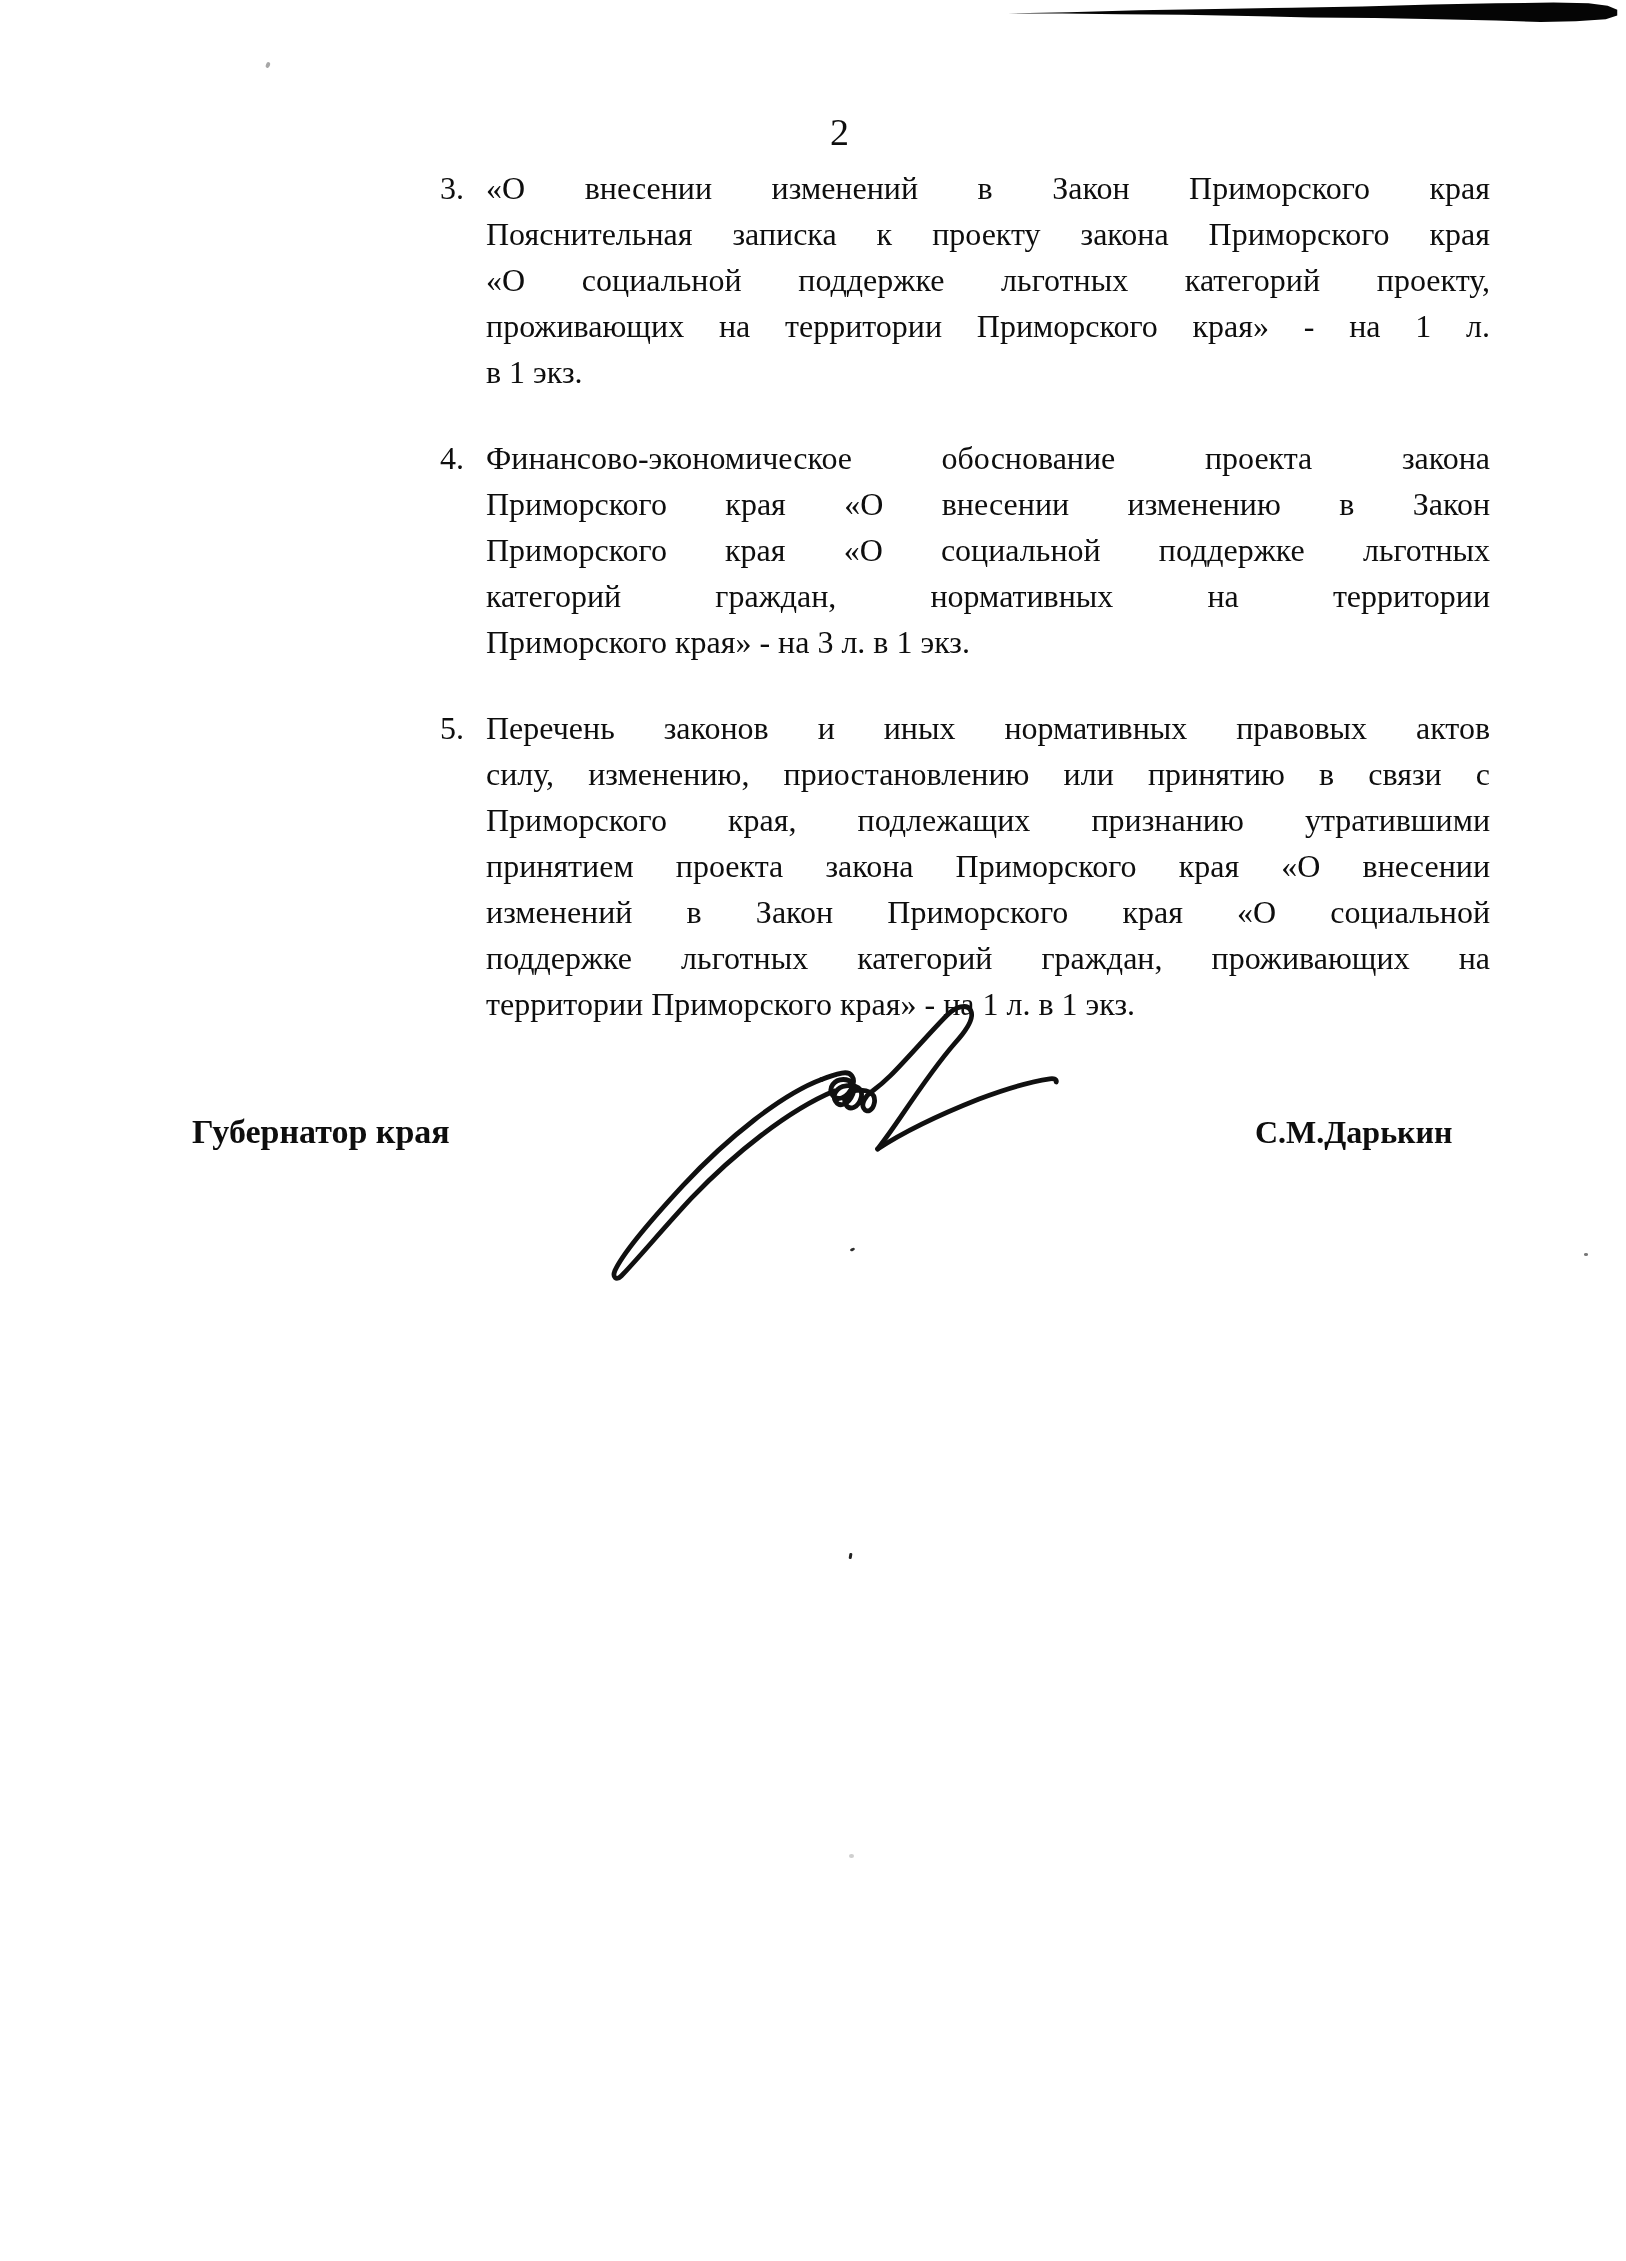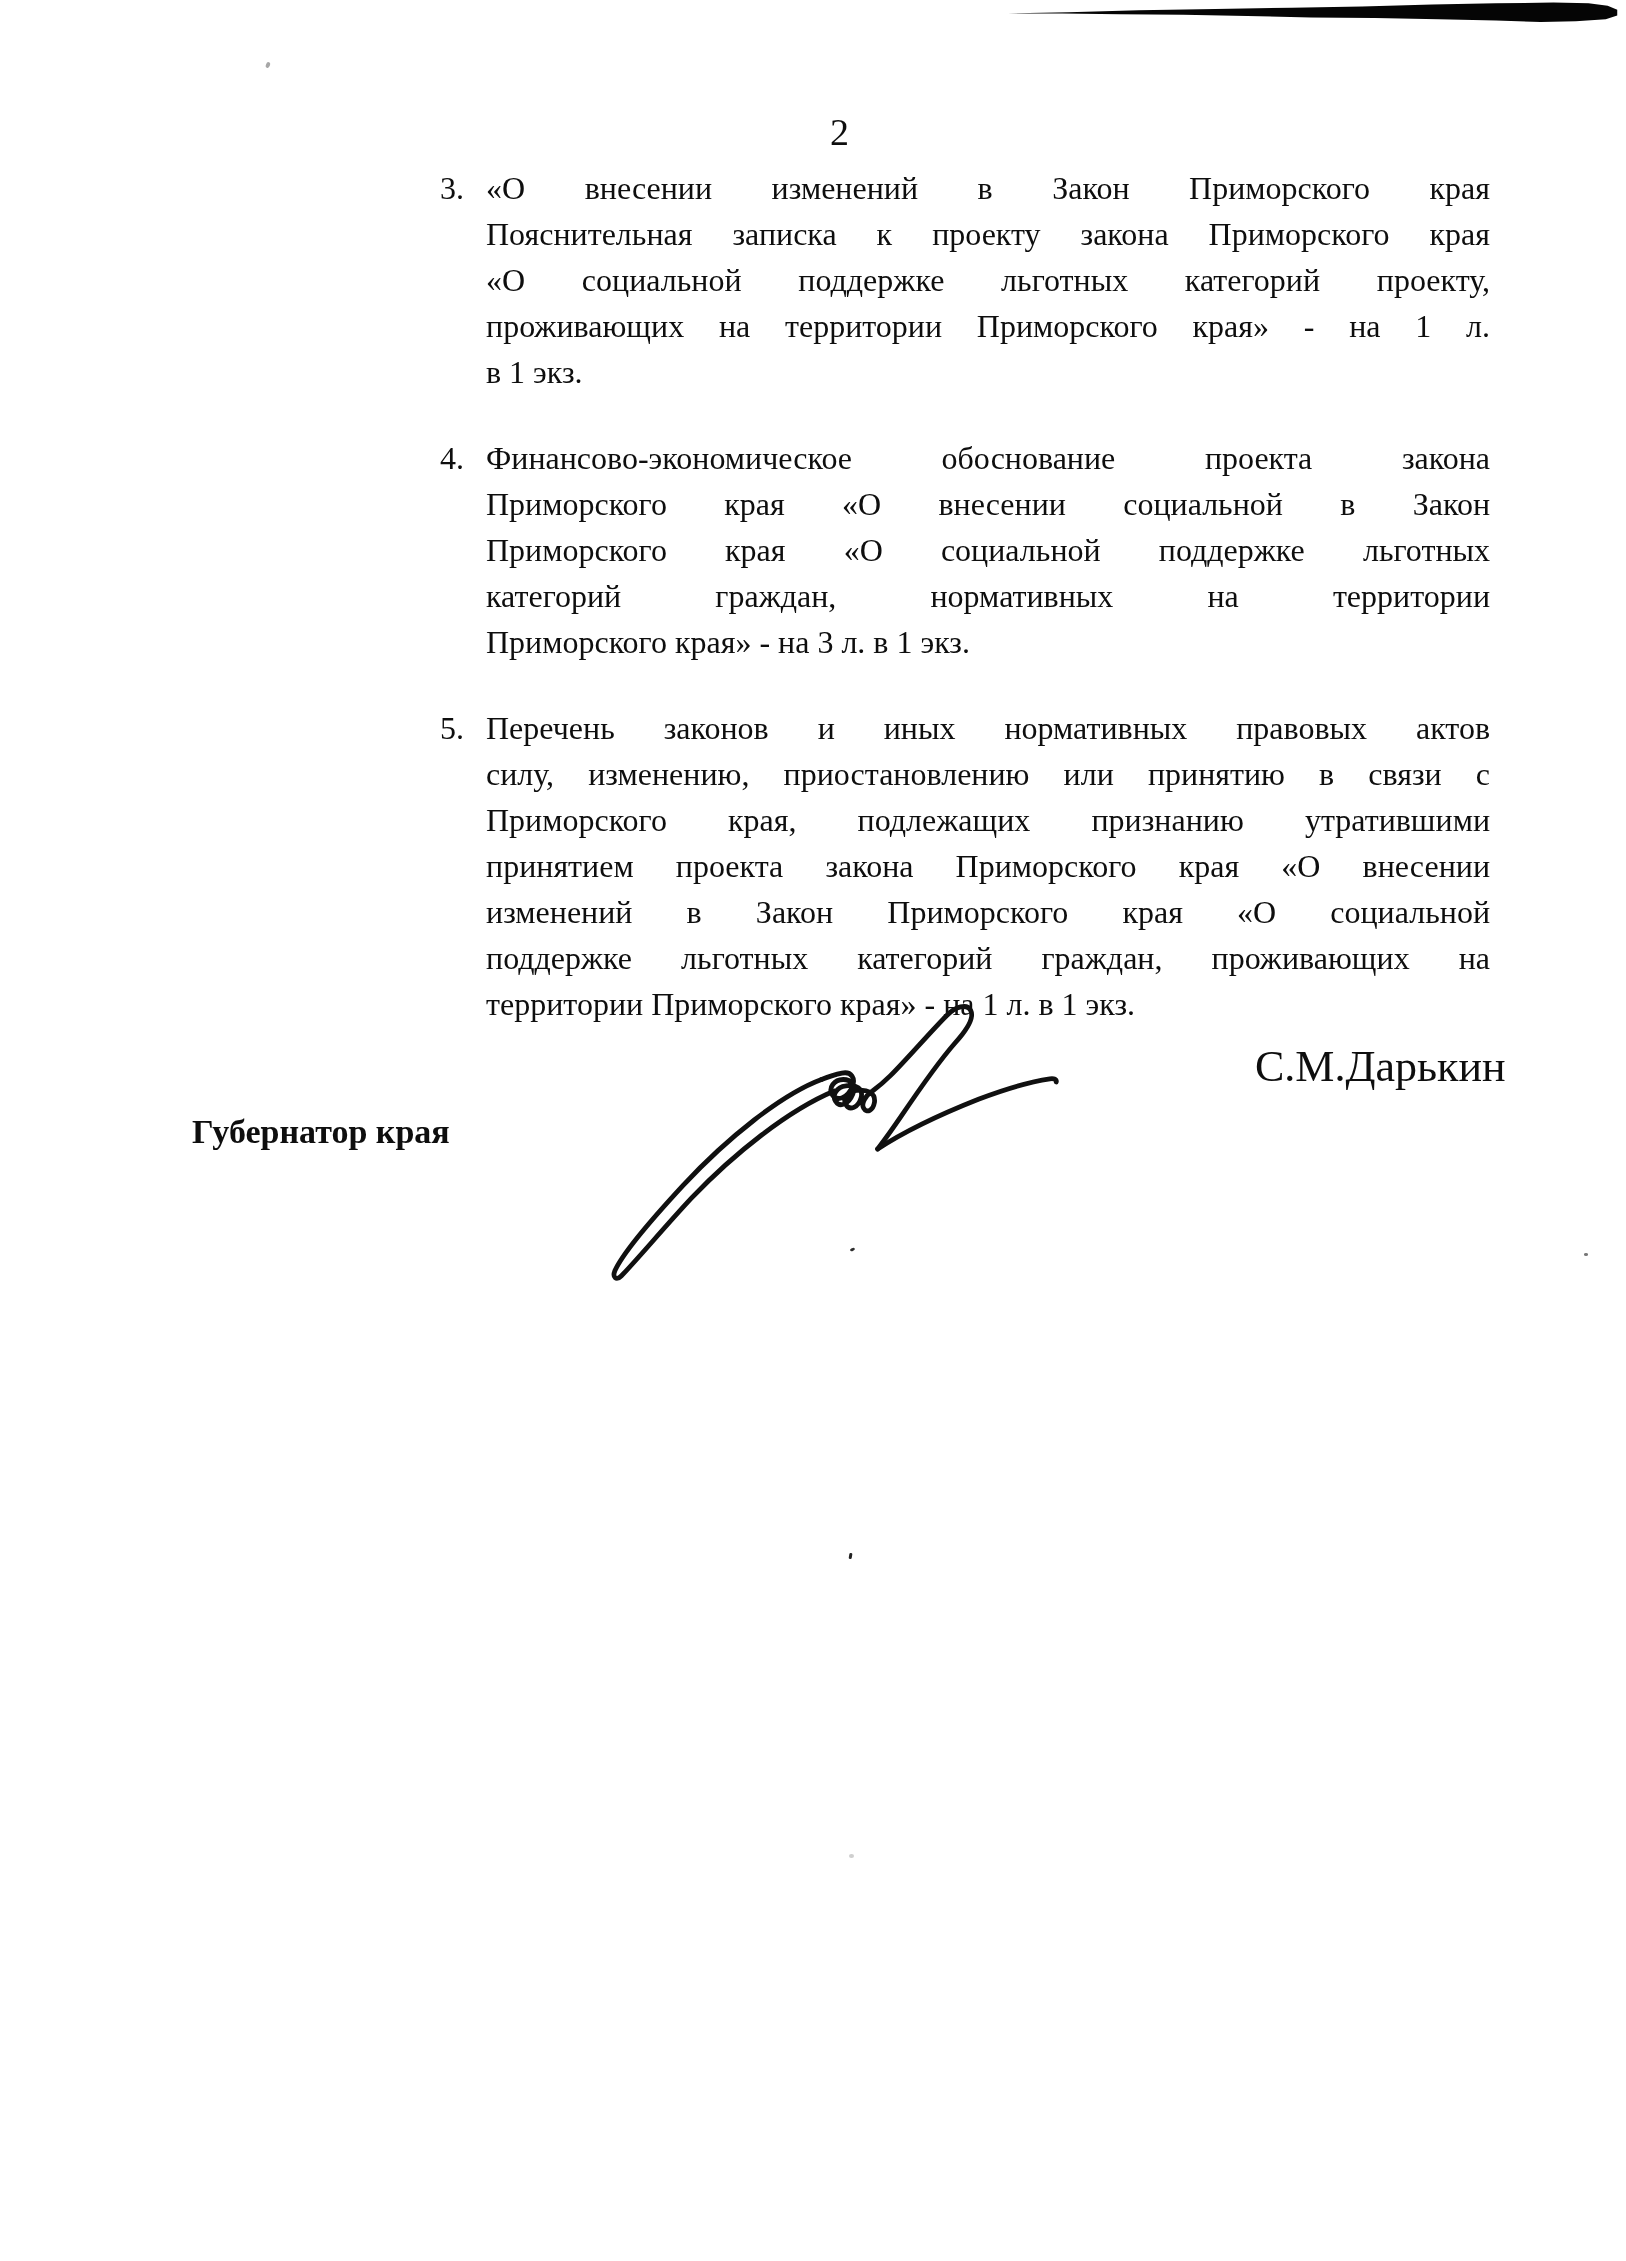--- a/index.html
+++ b/index.html
@@ -23,21 +23,21 @@
     position:absolute;left:440px;top:165px;width:1050px;
     font-size:32px;line-height:46px;
   }
   .item{position:relative;padding-left:46px;margin-bottom:40px;}
   .item:last-child{margin-bottom:0;}
   .num{position:absolute;left:0;top:0;line-height:46px;}
   .ln{text-align:justify;text-align-last:justify;}
   .ln.ln-last{text-align-last:left;}
   
   .sig-title{position:absolute;left:192px;top:1115px;font-size:34px;line-height:34px;white-space:nowrap;font-weight:bold;}
-  .sig-name{position:absolute;left:1255px;top:1050px;font-size:44px;line-height:34px;white-space:nowrap;}
+  .sig-name{position:absolute;left:1255px;top:1115px;font-size:32px;line-height:34px;white-space:nowrap;font-weight:bold;}
   .signature{position:absolute;left:597px;top:995px;width:472px;height:294px;}
   .signature path{fill:none;stroke:#101010;stroke-width:7.5;stroke-linecap:round;stroke-linejoin:round;}
   
   .speck{position:absolute;border-radius:50%;}
   .speck-1{left:266px;top:62px;width:3.8px;height:5.7px;background:#8a8a8a;transform:rotate(20deg);opacity:.75;}
   .speck-2{left:850px;top:1248px;width:5.1px;height:3.2px;background:#2e2e2e;transform:rotate(-25deg);}
   .speck-3{left:1584px;top:1253px;width:3.8px;height:2.6px;background:#777;}
   .speck-4{left:849px;top:1553px;width:3.2px;height:6.4px;background:#222;border-radius:1.3px;transform:rotate(10deg);}
   .speck-5{left:849px;top:1854px;width:4.5px;height:3.8px;background:#bbbbbb;opacity:.7;}
 </style>
@@ -59,21 +59,21 @@
         <span class="num">3.</span>
         <div class="ln">«О внесении изменений в Закон Приморского края</div>
         <div class="ln">Пояснительная записка к проекту закона Приморского края</div>
         <div class="ln">«О социальной поддержке льготных категорий проекту,</div>
         <div class="ln">проживающих на территории Приморского края» - на 1 л.</div>
         <div class="ln ln-last">в 1 экз.</div>
       </div>
       <div class="item">
         <span class="num">4.</span>
         <div class="ln">Финансово-экономическое обоснование проекта закона</div>
-        <div class="ln">Приморского края «О внесении социальной в Закон</div>
+        <div class="ln">Приморского края «О внесении изменению в Закон</div>
         <div class="ln">Приморского края «О социальной поддержке льготных</div>
         <div class="ln">категорий граждан, нормативных на территории</div>
         <div class="ln ln-last">Приморского края» - на 3 л. в 1 экз.</div>
       </div>
       <div class="item">
         <span class="num">5.</span>
         <div class="ln">Перечень законов и иных нормативных правовых актов</div>
         <div class="ln">силу, изменению, приостановлению или принятию в связи с</div>
         <div class="ln">Приморского края, подлежащих признанию утратившими</div>
         <div class="ln">принятием проекта закона Приморского края «О внесении</div>

